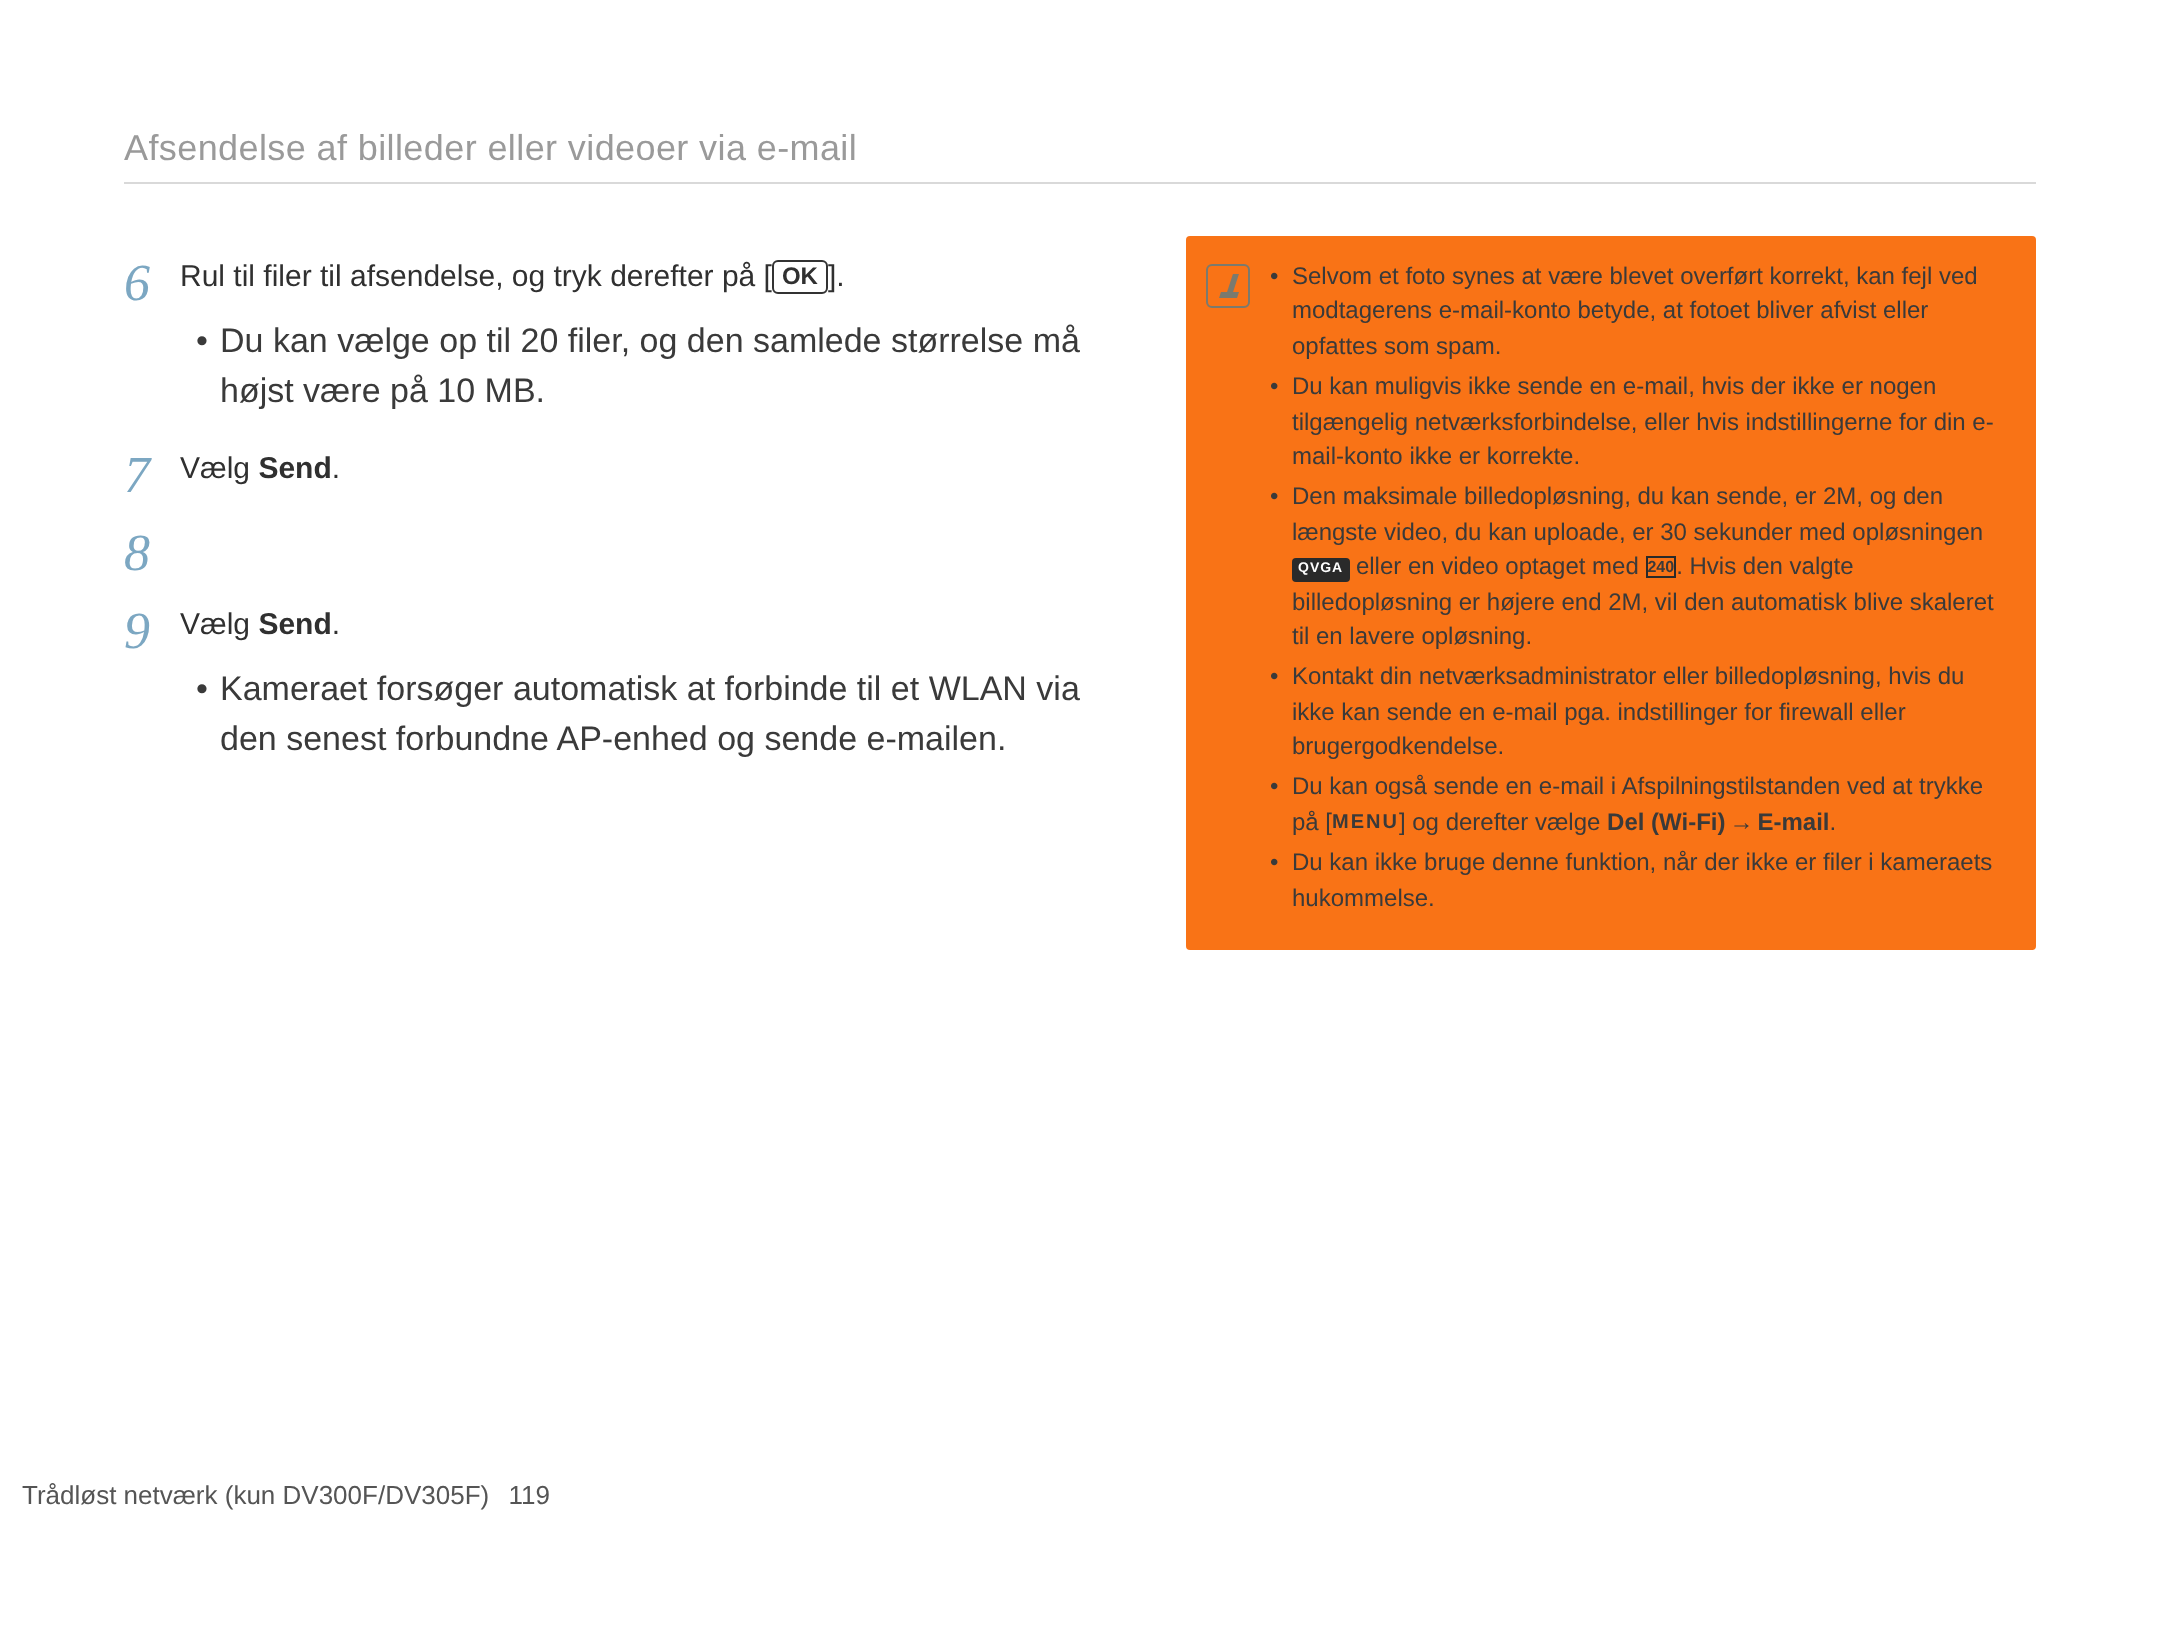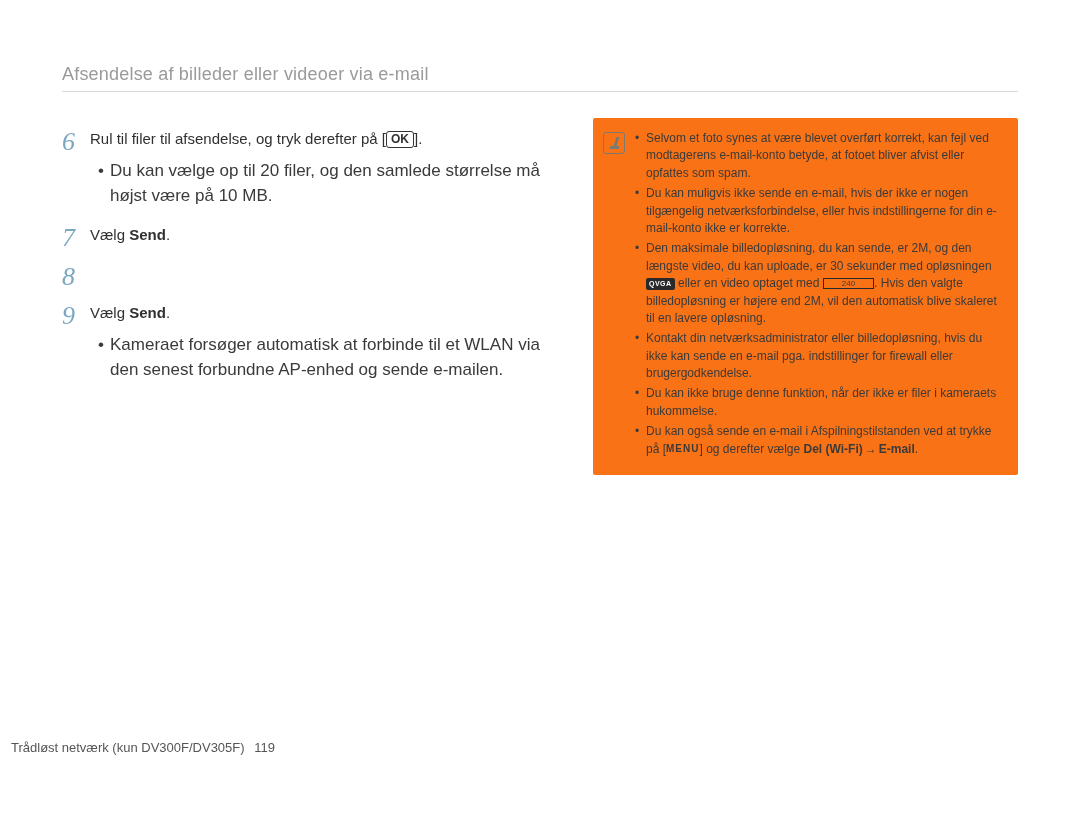--- a/index.html
+++ b/index.html
@@ -161,22 +161,22 @@
     font-weight: 700;
     padding: 1px 3px;
     border-radius: 2px;
     vertical-align: 1px;
     letter-spacing: 0.5px;
   }
   .inline-badge-num {
     display: inline-block;
     border: 1px solid #2a2a2a;
     font-size: 8px;
-    font-weight: 400;
-    padding: 0 18px;
+    font-weight: 700;
+    padding: 0 0;
     line-height: 9px;
     vertical-align: 1px;
   }
   .menu-label {
     display: inline-block;
     font-weight: 700;
     letter-spacing: 1px;
     font-size: 10px;
     vertical-align: 0.5px;
   }
@@ -244,24 +244,24 @@
         <div class="note-icon">
             <div class="note-icon-inner"></div>
           </div>
         <ul class="note-list">
           <li>Selvom et foto synes at være blevet overført korrekt, kan fejl ved modtagerens e-mail-konto betyde, at fotoet bliver afvist eller opfattes som spam.</li>
           <li>Du kan muligvis ikke sende en e-mail, hvis der ikke er nogen tilgængelig netværksforbindelse, eller hvis indstillingerne for din e-mail-konto ikke er korrekte.</li>
           <li>
             <span>Den maksimale billedopløsning, du kan sende, er 2M, og den længste video, du kan uploade, er 30 sekunder med opløsningen </span><span class="inline-badge">QVGA</span><span> eller en video optaget med </span><span class="inline-badge-num">240</span><span>. Hvis den valgte billedopløsning er højere end 2M, vil den automatisk blive skaleret til en lavere opløsning.</span>
           </li>
           <li>Kontakt din netværksadministrator eller billedopløsning, hvis du ikke kan sende en e-mail pga. indstillinger for firewall eller brugergodkendelse.</li>
-          <li>Du kan ikke bruge denne funktion, når der ikke er filer i kameraets hukommelse.</li>
           <li>
             <span>Du kan også sende en e-mail i Afspilningstilstanden ved at trykke på [</span><span class="menu-label">MENU</span><span>] og derefter vælge </span><span class="b">Del (Wi-Fi)</span><span class="arrow"> → </span><span class="b">E-mail</span><span>.</span>
           </li>
+          <li>Du kan ikke bruge denne funktion, når der ikke er filer i kameraets hukommelse.</li>
         </ul>
       </div>
     </div>
 
   </div>
 
   <div class="footer">
     <span>Trådløst netværk (kun DV300F/DV305F)</span>
     <span class="pn">119</span>
   </div>

